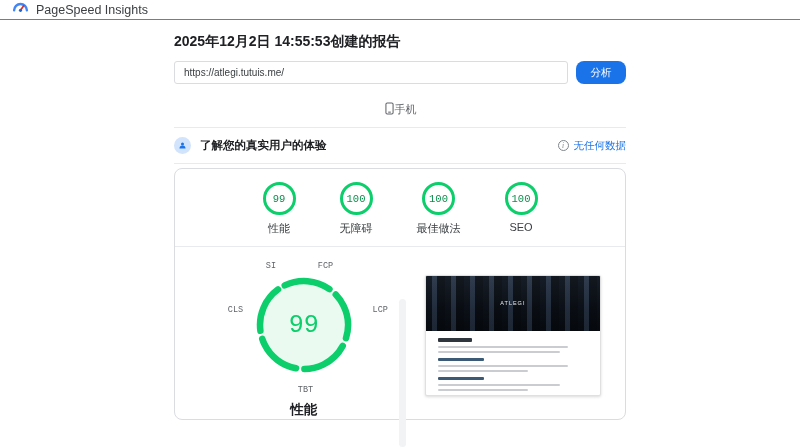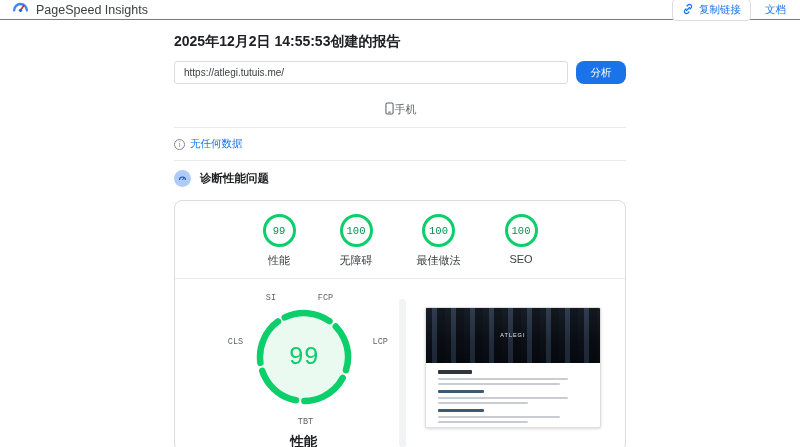--- a/index.html
+++ b/index.html
@@ -102,33 +102,20 @@
   <div class="brand">
     <span>
       <svg width="17" height="17" viewBox="0 0 24 24">
         <path d="M3 16a9 9 0 0 1 18 0" fill="none" stroke="#4285f4" stroke-width="3.4" stroke-linecap="round"></path>
         <path d="M12 16 L16.5 9.5" stroke="#d93025" stroke-width="2.4" stroke-linecap="round"></path>
         <circle cx="12" cy="16" r="2.2" fill="#1967d2"></circle>
       </svg>
     </span>
     <span class="brand-title">PageSpeed Insights</span>
   </div>
-  <div class="top-actions">
-    <button class="btn-outline">
-      <span>
-        <svg width="12" height="12" viewBox="0 0 24 24" fill="none" stroke="#1a73e8" stroke-width="2.4" stroke-linecap="round">
-          <path d="M9 15 L15 9"></path>
-            <path d="M10 6 l2-2 a4 4 0 0 1 6 6 l-2 2"></path>
-            <path d="M14 18 l-2 2 a4 4 0 0 1-6-6 l2-2"></path>
-        </svg>
-      </span>
-      <span>复制链接</span>
-    </button>
-    <a class="link-plain">文档</a>
-  </div>
 </div>
 
 <div class="container">
 
   <div class="report-title">2025年12月2日 14:55:53创建的报告</div>
 
   <div class="url-row">
     <input class="url-input" value="https://atlegi.tutuis.me/" style="">
     <button class="analyze-btn">分析</button>
   </div>
@@ -140,38 +127,36 @@
           <rect x="1.5" y="1.5" width="11" height="17" rx="2"></rect>
             <line x1="5" y1="15.6" x2="9" y2="15.6"></line>
         </svg>
       </span>
       <span>手机</span>
     </div>
   </div>
   <hr class="full-divider">
 
   <div class="section-row">
+    <div class="section-left">
+      <span class="circle-icon icon-user">
+        <svg width="9" height="9" viewBox="0 0 24 24" fill="#1a73e8">
+          <circle cx="12" cy="8" r="4"></circle>
+            <path d="M4 20 a8 8 0 0 1 16 0 z"></path>
+        </svg>
+      </span>
+      <span class="section-title">了解您的真实用户的体验</span>
+    </div>
     <div class="right-link">
       <span class="info-icon">i</span>
       <a>无任何数据</a>
     </div>
   </div>
   <hr class="full-divider">
 
-  <div class="section-row">
-    <div class="section-left">
-      <span class="circle-icon icon-lab">
-        <svg width="9" height="9" viewBox="0 0 24 24" fill="none" stroke="#174ea6" stroke-width="3">
-          <path d="M4 16 a8 8 0 0 1 16 0"></path>
-            <path d="M12 16 L16 10" stroke-width="2.4"></path>
-        </svg>
-      </span>
-      <span class="section-title">诊断性能问题</span>
-    </div>
-  </div>
 
   <div class="score-card">
 
     <div class="gauges-row">
       <div class="mini-gauge">
         <div class="mini-ring">99</div>
         <div class="mini-label">性能</div>
       </div>
       <div class="mini-gauge">
         <div class="mini-ring">100</div>

